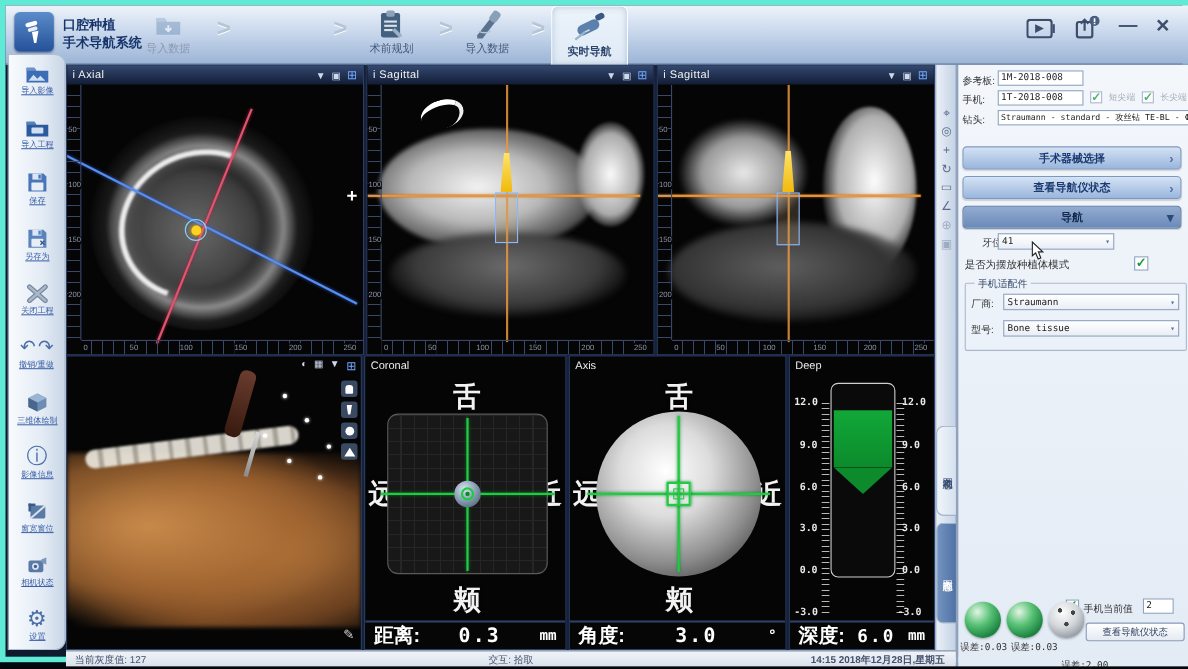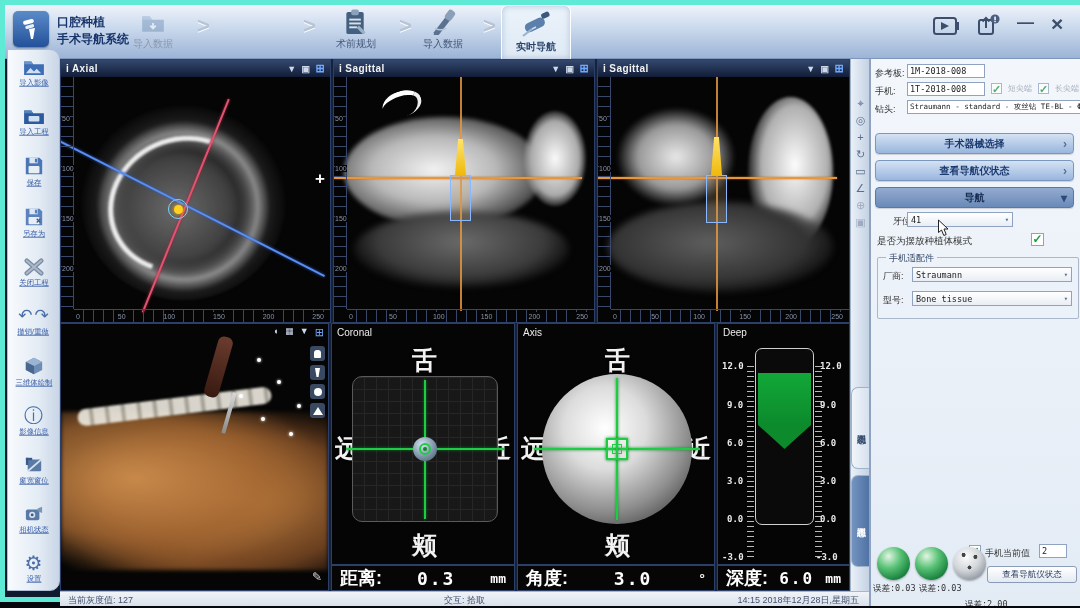--- a/index.html
+++ b/index.html
@@ -27,21 +27,21 @@
     border:1px solid #aebfd4; border-radius:0 10px 10px 0;
     display:flex; flex-direction:column; justify-content:space-between; padding:8px 0 6px 0; }
   .sb-item { display:flex; flex-direction:column; align-items:center; gap:1px; cursor:pointer; }
   .sb-item .lbl { font-size:8px; color:#3a5fa8; text-decoration:underline; white-space:nowrap; transform:scale(.92); }
   .sb-glyph { font-size:17px; color:#4a6ea8; line-height:18px; }
 
   
   .main { position:absolute; left:55px; top:54px; width:790px; height:532px; background:#16223c; }
   .vp { position:absolute; background:#050505; border:1px solid #2b3f68; overflow:hidden; }
   .vtitle { position:absolute; left:0; top:0; right:0; height:17px;
-    background:linear-gradient(180deg,#33486e,#121c36); color:#f2f2f2; font-size:10px; font-weight:bold;
+    background:linear-gradient(180deg,#33486e,#121c36); color:#f2f2f2; font-size:10px; font-weight:normal;
     display:flex; align-items:center; padding:0 5px; letter-spacing:.4px; }
   .vticons { margin-left:auto; display:flex; gap:5px; align-items:center; }
   .vticons span { font-size:9px; color:#cdd8ea; cursor:pointer; }
   .vticons .ex { color:#6fa8ff; font-size:11px; }
   .ct { position:absolute; left:0; top:17px; right:0; bottom:0; background:#050505; overflow:hidden; }
 
   .rulerL { position:absolute; left:0; top:0; bottom:13px; width:13px; border-right:1px solid #39486a;
     background:repeating-linear-gradient(180deg,transparent 0 9px,#39486a 9px 10px); }
   .rulerL span { position:absolute; left:1px; font-size:7px; color:#8a93a8; background:#050505; }
   .rulerB { position:absolute; left:13px; right:0; bottom:0; height:13px; border-top:1px solid #39486a;
@@ -563,18 +563,18 @@
     <div class="sphere green" style="left:44px;top:488px;"></div>
     <div class="sphere gray" style="left:82px;top:488px;background:radial-gradient(circle at 32% 24%, #444 1.8px, transparent 2.2px),radial-gradient(circle at 68% 30%, #444 1.8px, transparent 2.2px),radial-gradient(circle at 50% 62%, #444 1.8px, transparent 2.2px),radial-gradient(circle at 40% 30%, #fcfcfc, #d2d6da 45%, #8f979f 80%);"></div>
     <div class="errlbl" style="left:2px;top:524px;">误差:0.03</div>
     <div class="errlbl" style="left:48px;top:524px;">误差:0.03</div>
     <div class="errlbl" style="left:94px;top:540px;">误差:2.00</div>
   </div>
 
   <div class="statusbar">
     <span style="position:absolute;left:8px;top:2px;">当前灰度值: 127</span>
     <span style="position:absolute;left:0;right:0;top:2px;text-align:center;">交互: 拾取</span>
-    <span style="position:absolute;right:10px;top:2px;">14:15 2018年12月28日,星期五</span>
+    <span style="position:absolute;right:10px;top:2px;font-weight:bold;">14:15 2018年12月28日,星期五</span>
   </div>
   <div class="bottomstrip"></div>
 
 </div>
 </div>
 
 </body></html>

